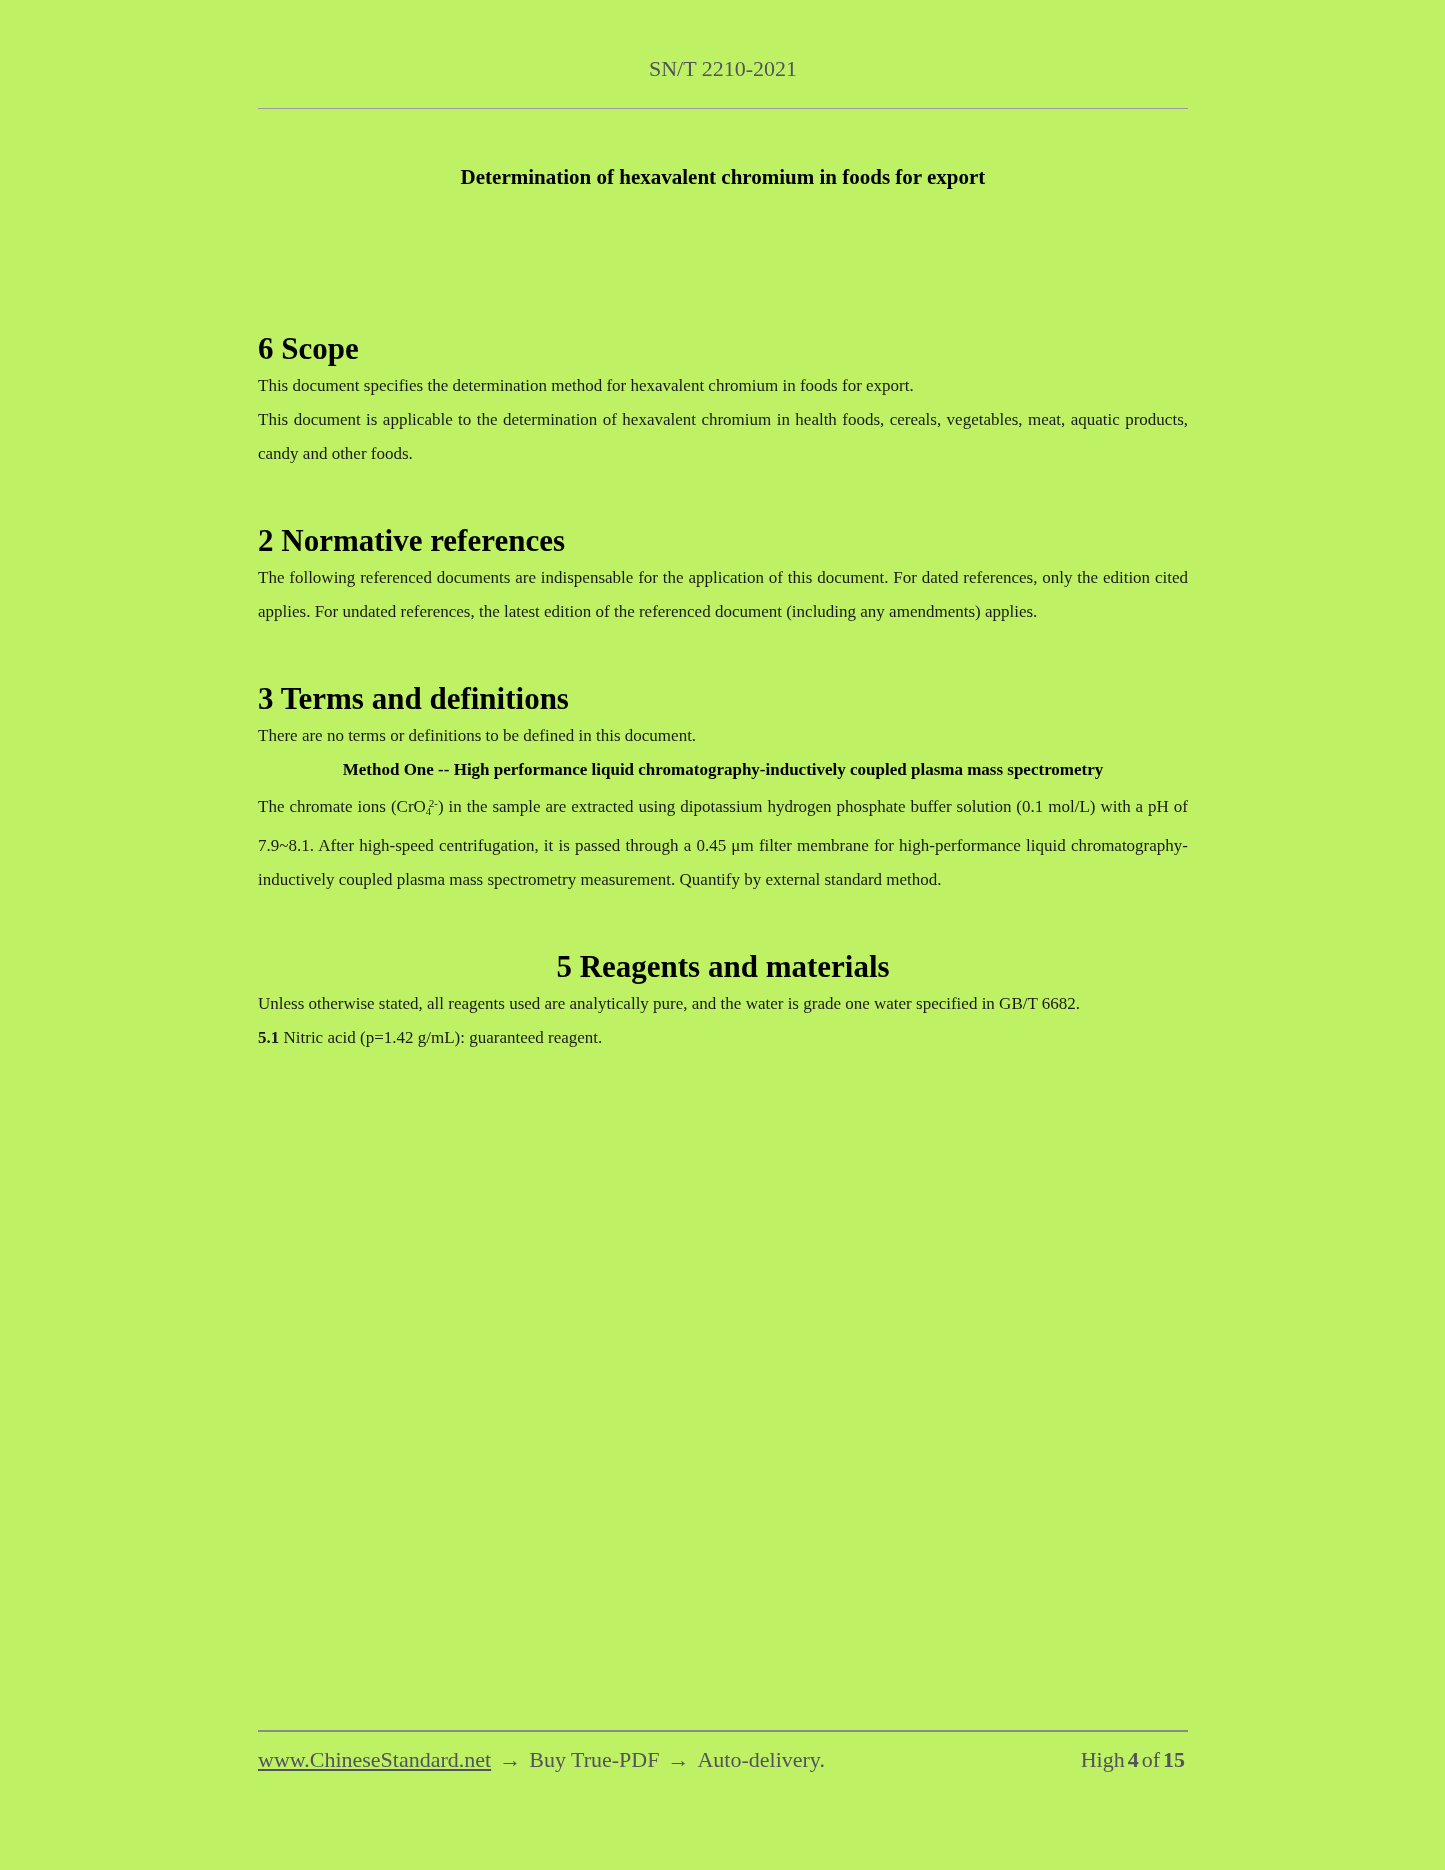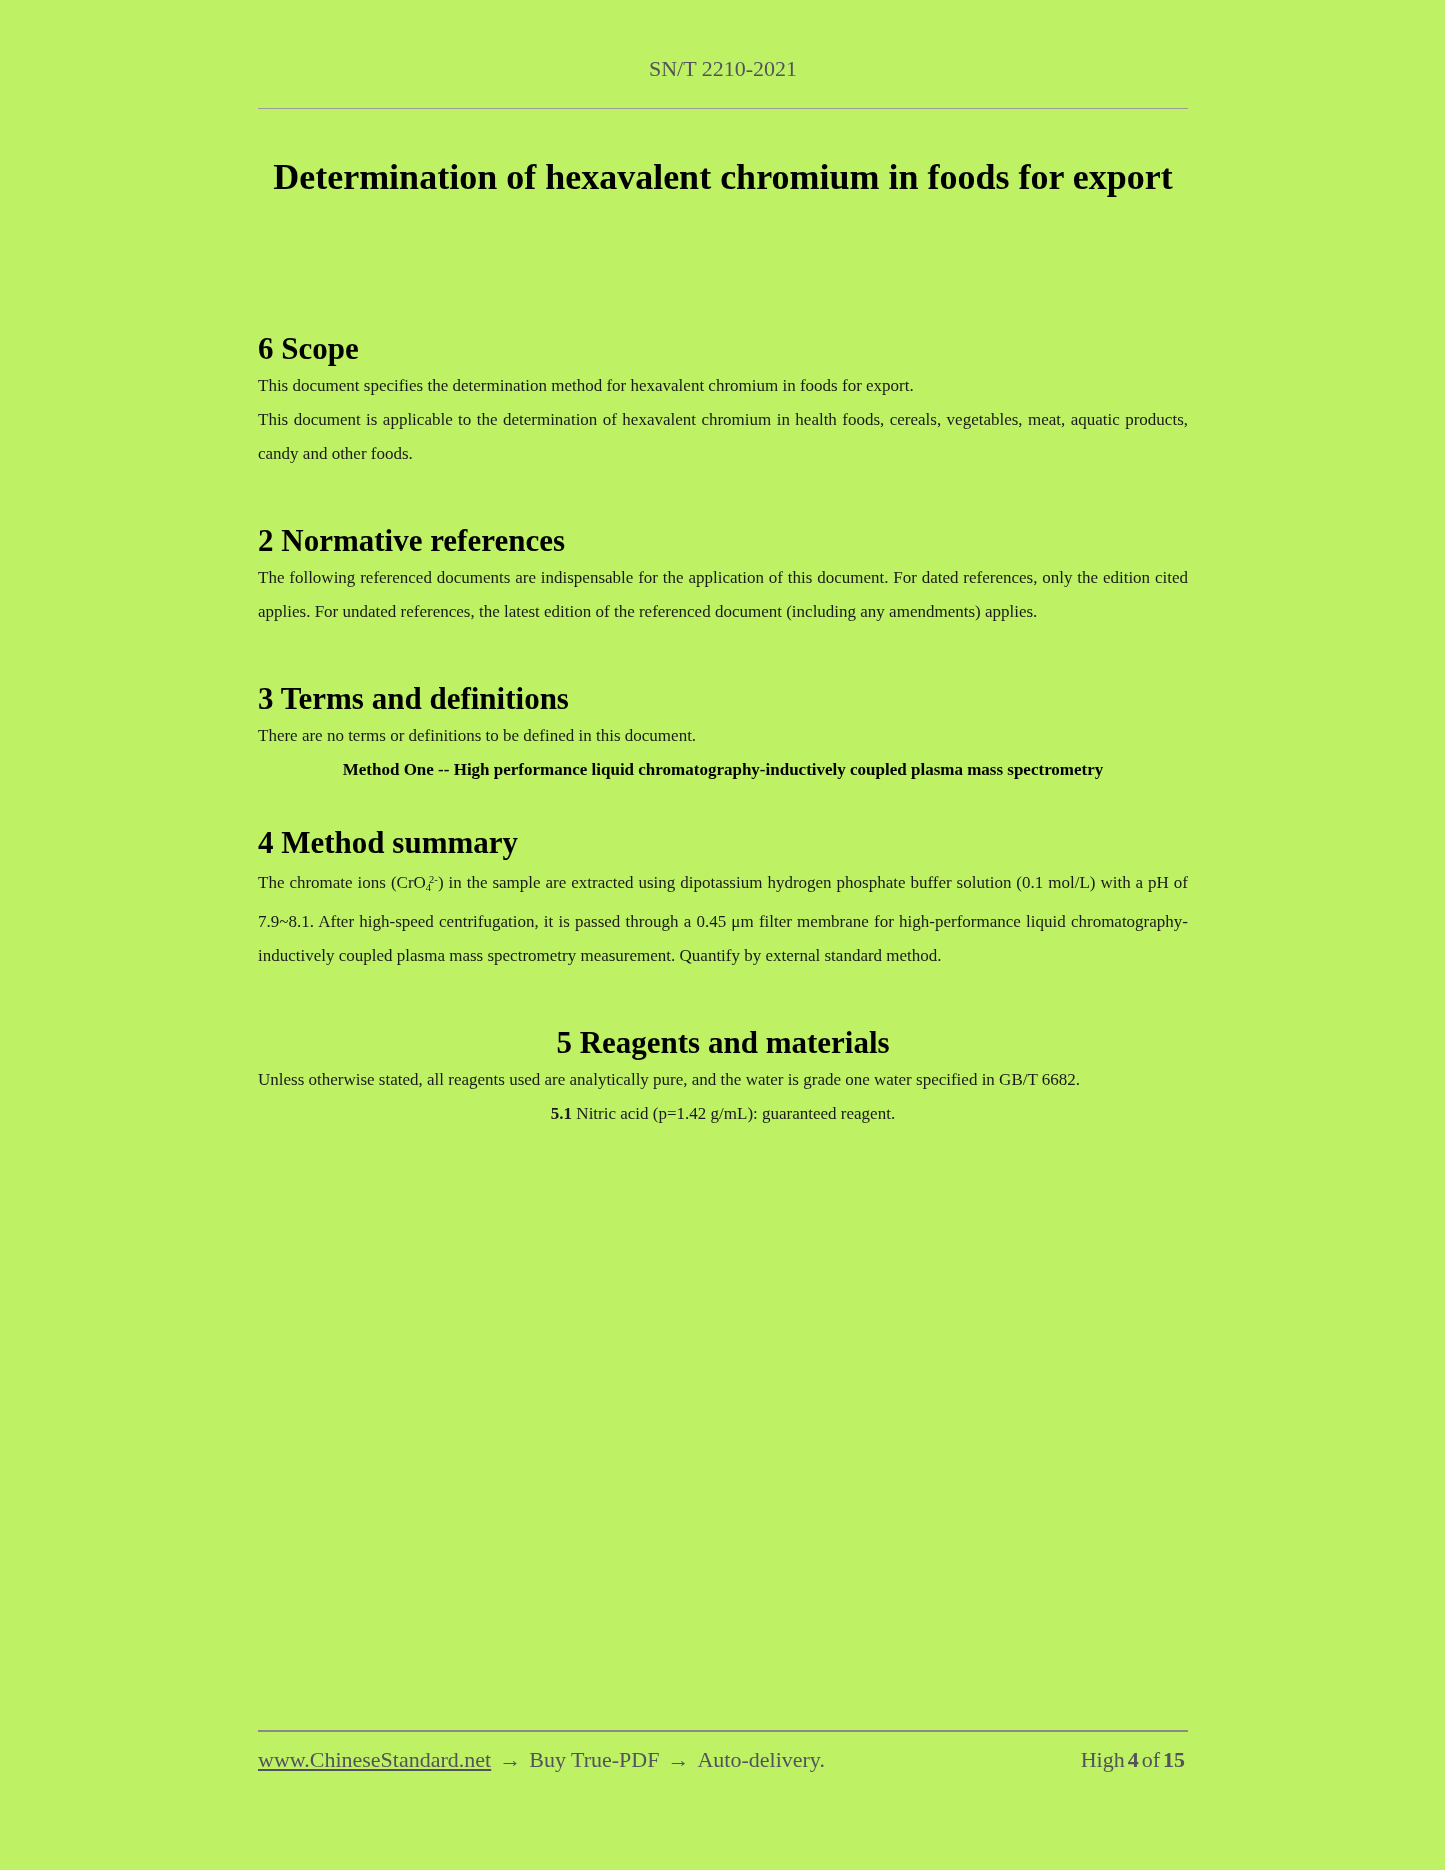--- a/index.html
+++ b/index.html
@@ -25,21 +25,21 @@
     color:#53535b;
   }
   .header-rule{
     margin:26px 0 0 0;
     border:none;
     border-top:1px solid #9a9a9a;
     height:0;
   }
   .doc-title{
     margin:48px 0 0 0;
-    font-size:36px;
+    font-size:21px;
     line-height:40px;
     font-weight:bold;
     text-align:center;
     color:#000;
   }
   h2.sec{
     font-size:31px;
     line-height:40px;
     font-weight:bold;
     color:#000;
@@ -54,21 +54,21 @@
     font-size:17px;
     line-height:34px;
     margin:0;
   }
   p.just{text-align:justify;}
   .mt42{margin-top:42px;}
   .mt40{margin-top:40px;}
   .mt38{margin-top:38px;}
   .mt36{margin-top:36px;}
   .mt26{margin-top:26px;}
-  .mt24{margin-top:24px;text-align:center;}
+  .mt24{margin-top:24px;}
   .ref-line{
     margin-top:18px;
     padding-left:36px;
   }
   .ref-line i{font-style:italic;}
   .method-heading{
     margin-top:28px;
     font-size:22px;
     line-height:38px;
     font-weight:bold;
@@ -112,21 +112,20 @@
     <p class="body just mt42">This document specifies the determination method for hexavalent chromium in foods for export.</p>
     <p class="body just mt26">This document is applicable to the determination of hexavalent chromium in health foods, cereals, vegetables, meat, aquatic products, candy and other foods.</p>
 
     <h2 class="sec" id="sec2-h">2 Normative references</h2>
     <p class="body just mt40">The following referenced documents are indispensable for the application of this document. For dated references, only the edition cited applies. For undated references, the latest edition of the referenced document (including any amendments) applies.</p>
 
     <h2 class="sec" id="sec3-h">3 Terms and definitions</h2>
     <p class="body mt36">There are no terms or definitions to be defined in this document.</p>
     <p class="body method-heading">Method One -- High performance liquid chromatography-inductively coupled plasma mass spectrometry</p>
 
-    <h2 class="sec" id="sec4-h">4 Method summary</h2>
     <p class="body just mt38"><span>The chromate ions (CrO</span><sub class="f">4</sub><sup class="f">2-</sup><span>) in the sample are extracted using dipotassium hydrogen phosphate buffer solution (0.1 mol/L) with a pH of 7.9~8.1. After high-speed centrifugation, it is passed through a 0.45 μm filter membrane for high-performance liquid chromatography-inductively coupled plasma mass spectrometry measurement. Quantify by external standard method.</span></p>
 
     <h2 class="sec" id="sec5-h">5 Reagents and materials</h2>
     <p class="body just mt36">Unless otherwise stated, all reagents used are analytically pure, and the water is grade one water specified in GB/T 6682.</p>
     <p class="body mt24"><b class="inline">5.1</b><span> Nitric acid (p=1.42 g/mL): guaranteed reagent.</span></p>
 
   </div>
 
   <div class="footer">
     <div class="footer-left">

